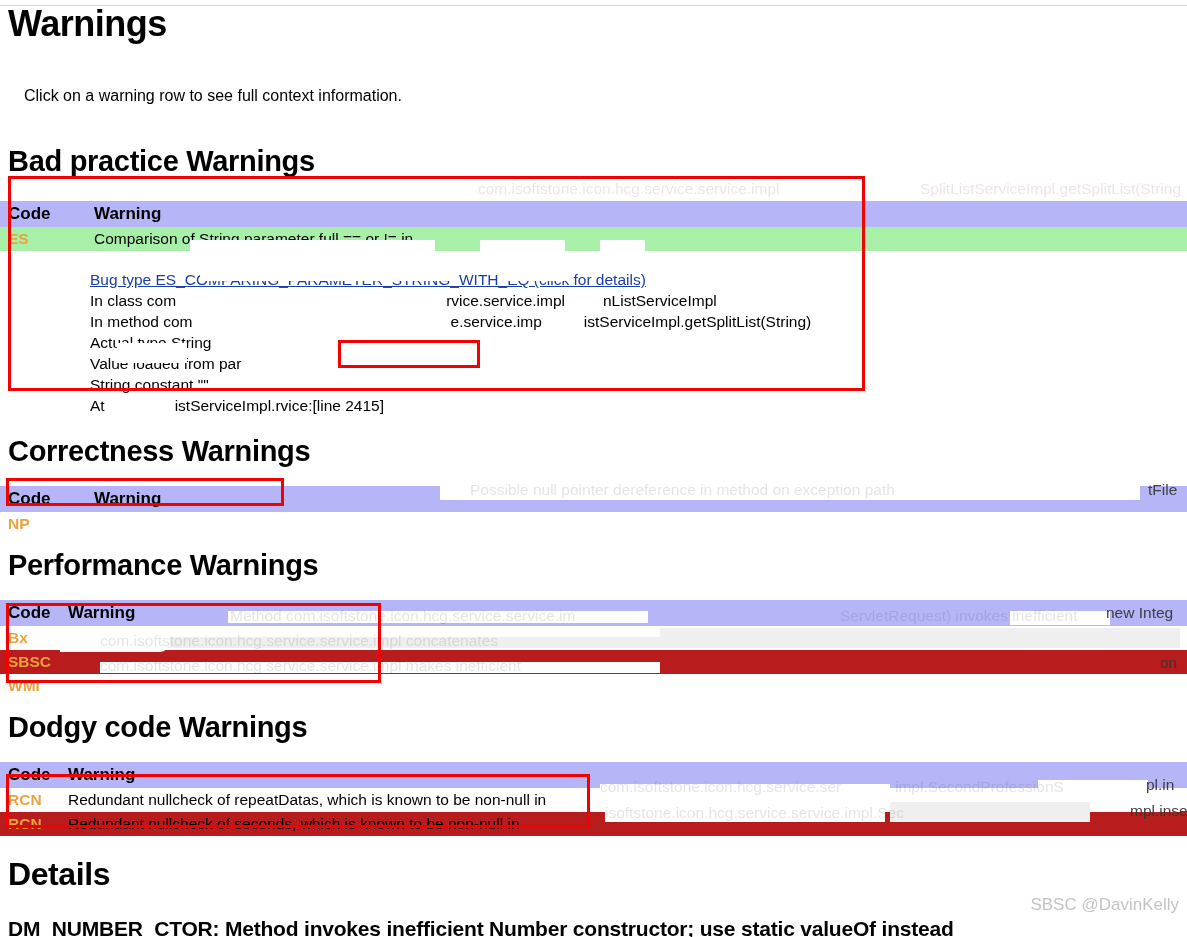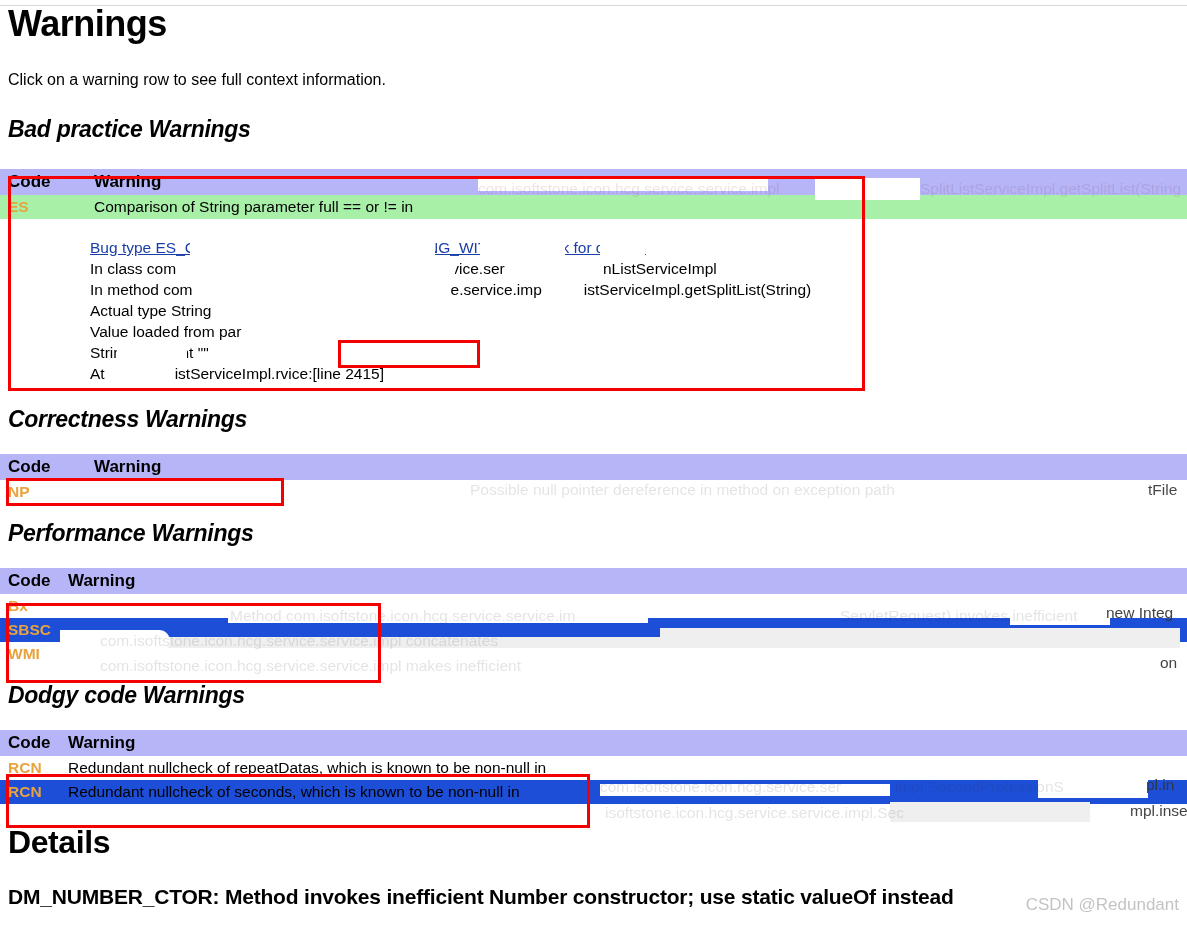--- a/index.html
+++ b/index.html
@@ -38,32 +38,31 @@
   h1.title {
     font-size: 36px;
     font-weight: bold;
     margin: 0;
     padding: 0 0 0 8px;
     line-height: 40px;
     letter-spacing: -0.5px;
   }
   p.intro {
     font-size: 16px;
-    margin: 0;
+    margin: 16px;
     padding: 26px 0 0 8px;
     line-height: 20px;
   }
   h2.section {
-    font-size: 23px;
+    font-size: 29px;
     font-weight: bold;
     margin: 0;
     padding: 0 0 0 8px;
     line-height: 26px;
     letter-spacing: -0.3px;
-    font-style: italic;
   }
   h1.details-title {
     font-size: 32px;
     font-weight: bold;
     margin: 0;
     padding: 0 0 0 8px;
     line-height: 36px;
     letter-spacing: -0.4px;
   }
   h3.detail-head {
@@ -95,21 +94,21 @@
     vertical-align: top;
     line-height: 22px;
     white-space: nowrap;
     overflow: hidden;
   }
   td.code {
     color: #e8a33d;
     font-weight: bold;
   }
   tr.green td { background: #a8f0a8; }
-  tr.zebra td { background: #1d4ed8; }
+  tr.zebra td { background: #b91c1c; }
 
   
   col.c-code-wide { width: 86px; }
   col.c-code-narrow { width: 60px; }
   col.c-warn { width: auto; }
 
   
   .detailcell {
     background: #ffffff;
     padding: 0 0 10px 0 !important;
@@ -394,15 +393,15 @@
   <div class="smudge" style="left:605px;top:810px;width:280px;height:12px;"></div>
   <div class="smudge-grey" style="left:890px;top:802px;width:200px;height:20px;"></div>
   <div class="ghost" style="left:1130px;top:802px;width:70px;height:20px;opacity:0.92;">mpl.insert</div>
 
   <div class="redbox" style="left:8px;top:176px;width:857px;height:215px;"></div>
   <div class="redbox" style="left:338px;top:340px;width:142px;height:28px;"></div>
   <div class="redbox" style="left:6px;top:478px;width:278px;height:28px;"></div>
   <div class="redbox" style="left:6px;top:603px;width:375px;height:80px;"></div>
   <div class="redbox" style="left:6px;top:774px;width:584px;height:54px;"></div>
 
-  <div class="watermark">CSDN @Redundant</div>
+  <div class="watermark">SBSC @DavinKelly</div>
 
 </div>
 
 </body></html>

